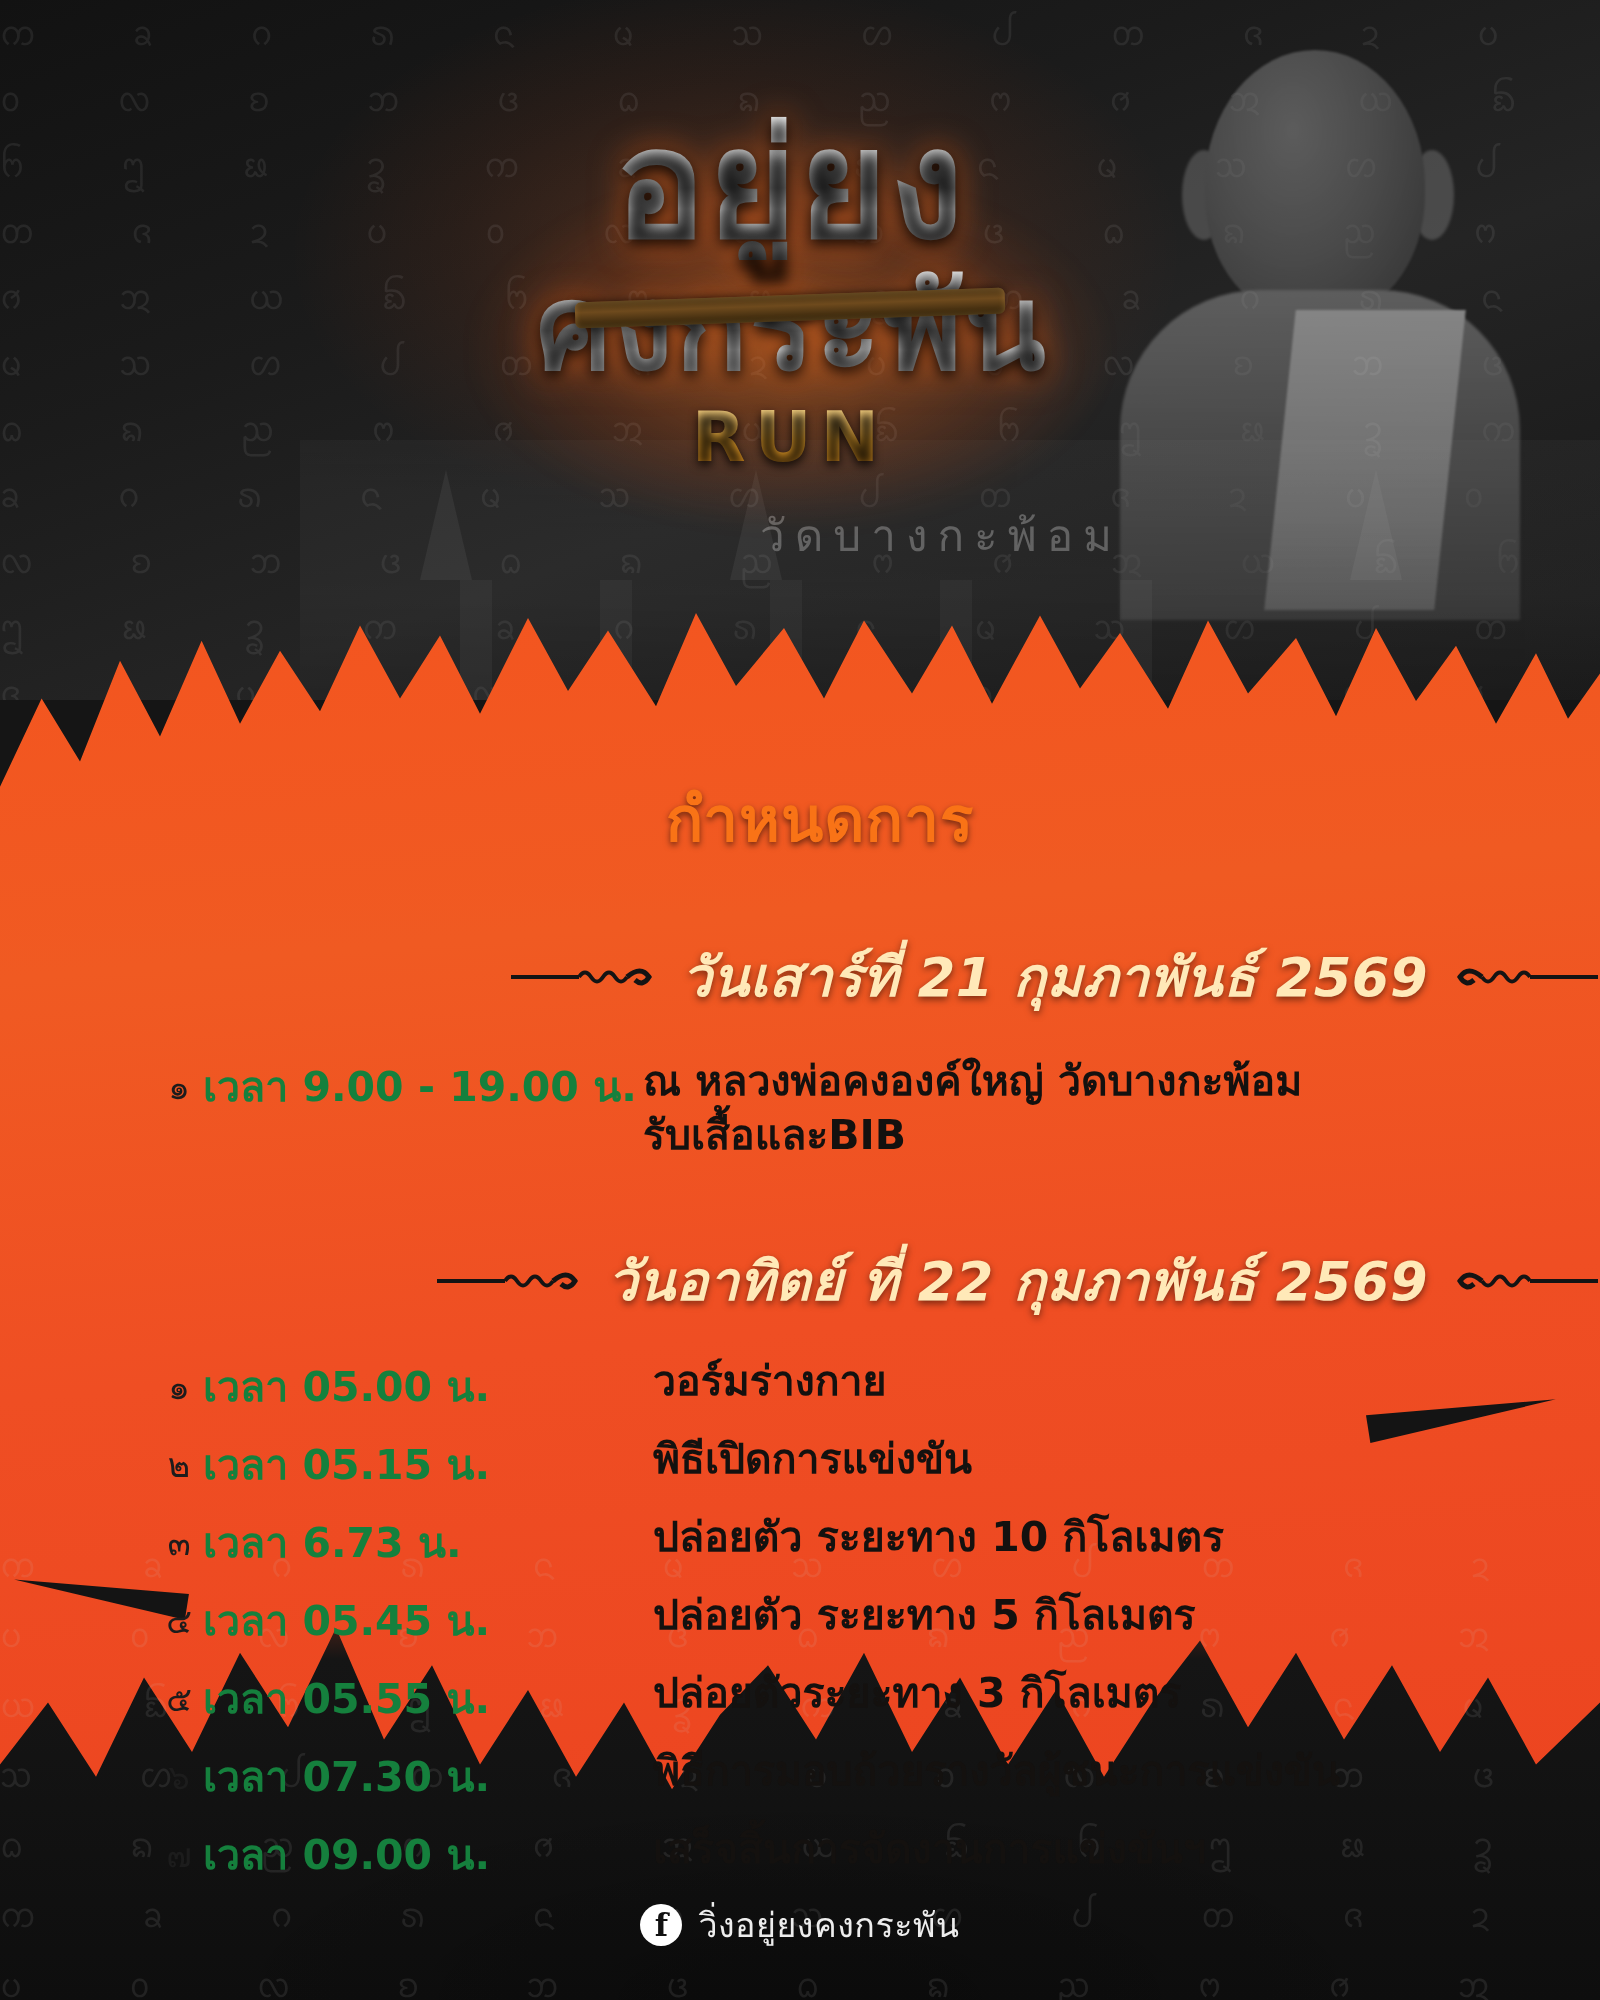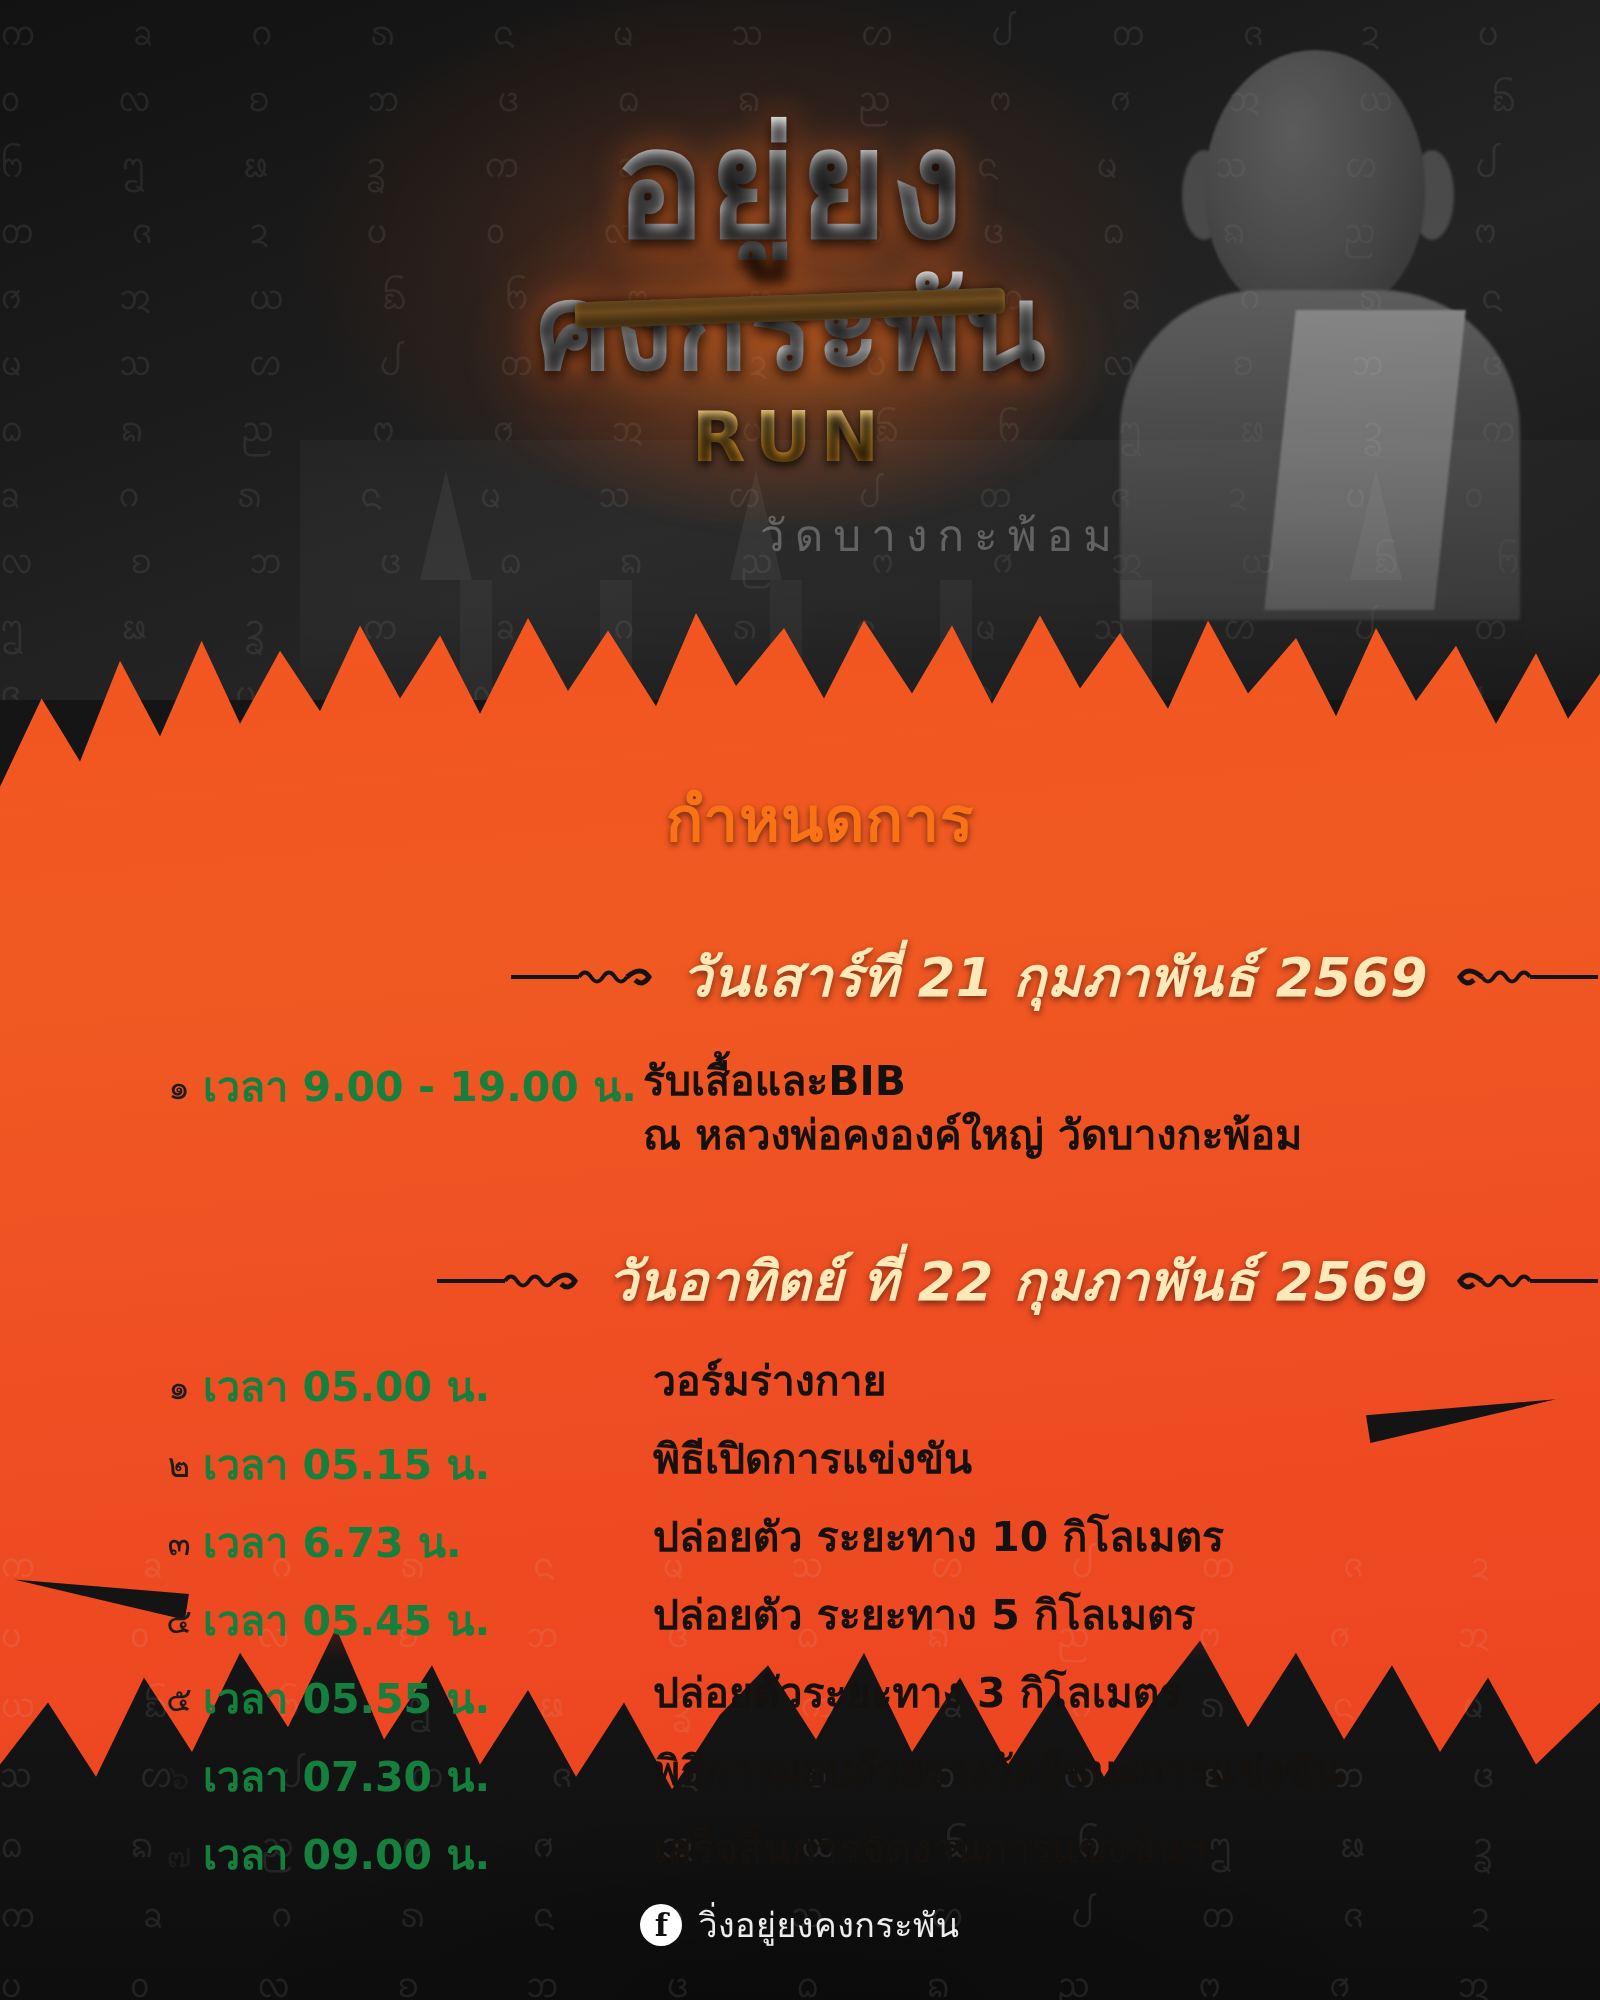--- a/index.html
+++ b/index.html
@@ -430,22 +430,22 @@
           <path d="M32 13 q-14 -12 -22 0 q6 10 14 3" stroke="#141414" stroke-width="5" fill="none"></path>
         </svg>
       </span>
     </div>
 
     <div class="sched block-first">
       <div class="row">
         <div class="bullet">๑</div>
         <div class="time">เวลา 9.00 - 19.00 น.</div>
         <div class="desc">
+          <div>ณ หลวงพ่อคงองค์ใหญ่ วัดบางกะพ้อม</div>
           <div>รับเสื้อและBIB</div>
-          <div>ณ หลวงพ่อคงองค์ใหญ่ วัดบางกะพ้อม</div>
         </div>
       </div>
     </div>
 
     <div class="date-row second">
       <span class="orn">
         <svg width="150" height="26" viewBox="0 0 150 26">
           <path d="M2 13 H70" stroke="#141414" stroke-width="4" fill="none"></path>
           <path d="M70 13 q6 -9 12 0 q6 9 12 0 q6 -9 12 0 q6 9 12 0" stroke="#141414" stroke-width="4" fill="none"></path>
           <path d="M118 13 q14 -12 22 0 q-6 10 -14 3" stroke="#141414" stroke-width="5" fill="none"></path>

